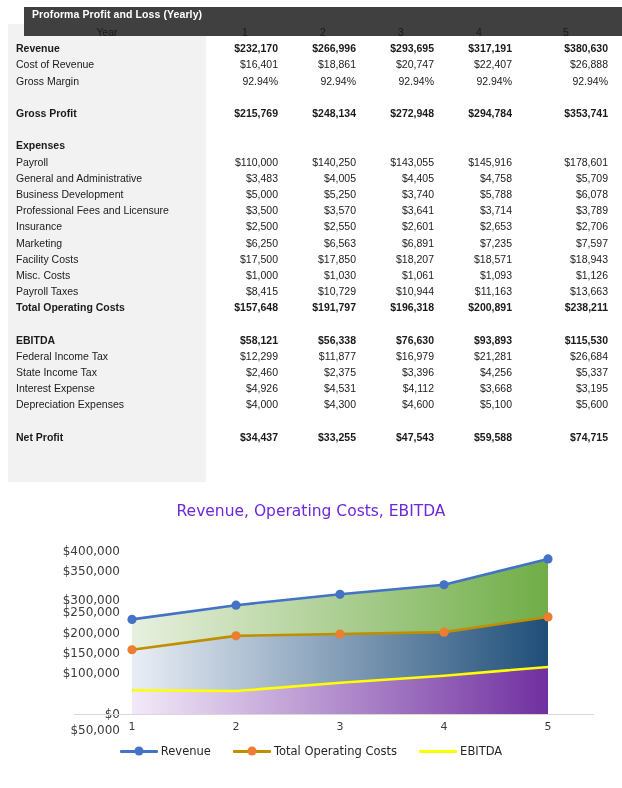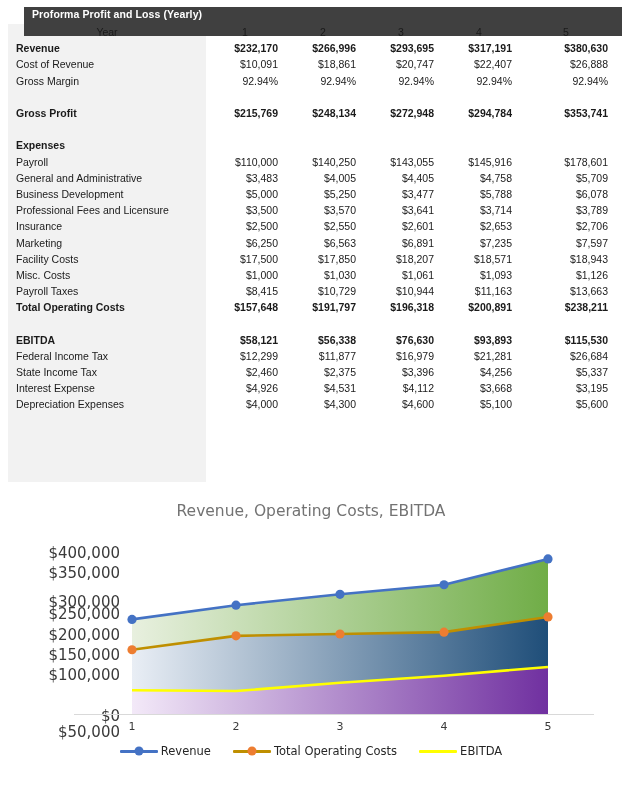--- a/index.html
+++ b/index.html
@@ -19,23 +19,23 @@
   table.pl td.num{text-align:right;padding-right:6px;}
   table.pl tr.bold td{font-weight:bold;}
   table.pl tr.spacer td{height:16.2px;}
   table.pl tr.yearhdr td{text-align:center;}
   table.pl tr.yearhdr td.lbl{text-align:center;padding-left:0;}
   .c0{width:198px;} .cN{width:78px;} .c5{width:96px;}
 
   
   #chart{position:absolute;left:8px;top:492px;width:606px;height:288px;background:#ffffff;}
   #chart .ctitle{position:absolute;left:0;top:10px;width:606px;text-align:center;
-      font-family:"DejaVu Sans",sans-serif;font-size:15.5px;color:#737373;font-weight:normal;}
+      font-family:"DejaVu Sans",sans-serif;font-size:15.5px;color:#6d28d9;font-weight:normal;}
   .ylab{position:absolute;right:0;width:70px;text-align:right;
-      font-family:"DejaVu Sans",sans-serif;font-size:15px;color:#3a3a3a;}
+      font-family:"DejaVu Sans",sans-serif;font-size:12px;color:#3a3a3a;}
   .xlab{position:absolute;top:0;width:40px;text-align:center;
       font-family:"DejaVu Sans",sans-serif;font-size:11px;color:#3a3a3a;}
   .axisline{position:absolute;left:66px;top:222px;width:520px;height:1px;background:#d9d9d9;}
 
   
   .legend{position:absolute;left:0;top:252px;width:606px;display:flex;justify-content:center;
       align-items:center;gap:22px;font-family:"DejaVu Sans",sans-serif;font-size:11.5px;color:#262626;}
   .lg{display:flex;align-items:center;gap:3px;}
   .lgline{width:38px;height:3px;border-radius:1px;position:relative;display:inline-block;}
   .lgdot{position:absolute;left:50%;top:50%;transform:translate(-50%,-50%);
@@ -73,21 +73,21 @@
         <tr class="bold">
           <td class="lbl">Revenue</td>
           <td class="num">$232,170</td>
           <td class="num">$266,996</td>
           <td class="num">$293,695</td>
           <td class="num">$317,191</td>
           <td class="num">$380,630</td>
         </tr>
         <tr>
           <td class="lbl">Cost of Revenue</td>
-          <td class="num">$10,091</td>
+          <td class="num">$16,401</td>
           <td class="num">$18,861</td>
           <td class="num">$20,747</td>
           <td class="num">$22,407</td>
           <td class="num">$26,888</td>
         </tr>
         <tr>
           <td class="lbl">Gross Margin</td>
           <td class="num">92.94%</td>
           <td class="num">92.94%</td>
           <td class="num">92.94%</td>
@@ -139,21 +139,21 @@
           <td class="num">$3,483</td>
           <td class="num">$4,005</td>
           <td class="num">$4,405</td>
           <td class="num">$4,758</td>
           <td class="num">$5,709</td>
         </tr>
         <tr>
           <td class="lbl">Business Development</td>
           <td class="num">$5,000</td>
           <td class="num">$5,250</td>
-          <td class="num">$3,477</td>
+          <td class="num">$3,740</td>
           <td class="num">$5,788</td>
           <td class="num">$6,078</td>
         </tr>
         <tr>
           <td class="lbl">Professional Fees and Licensure</td>
           <td class="num">$3,500</td>
           <td class="num">$3,570</td>
           <td class="num">$3,641</td>
           <td class="num">$3,714</td>
           <td class="num">$3,789</td>
@@ -254,20 +254,28 @@
           <td class="num">$5,100</td>
           <td class="num">$5,600</td>
         </tr>
         <tr class="spacer">
           <td class="lbl"></td>
           <td class="num"></td>
           <td class="num"></td>
           <td class="num"></td>
           <td class="num"></td>
           <td class="num"></td>
+        </tr>
+        <tr class="bold">
+          <td class="lbl">Net Profit</td>
+          <td class="num">$34,437</td>
+          <td class="num">$33,255</td>
+          <td class="num">$47,543</td>
+          <td class="num">$59,588</td>
+          <td class="num">$74,715</td>
         </tr>
       </tbody>
   </table>
 </div>
 
 <div id="chart">
 
   <div class="ctitle">Revenue, Operating Costs, EBITDA</div>
 
   <div id="yticks">

